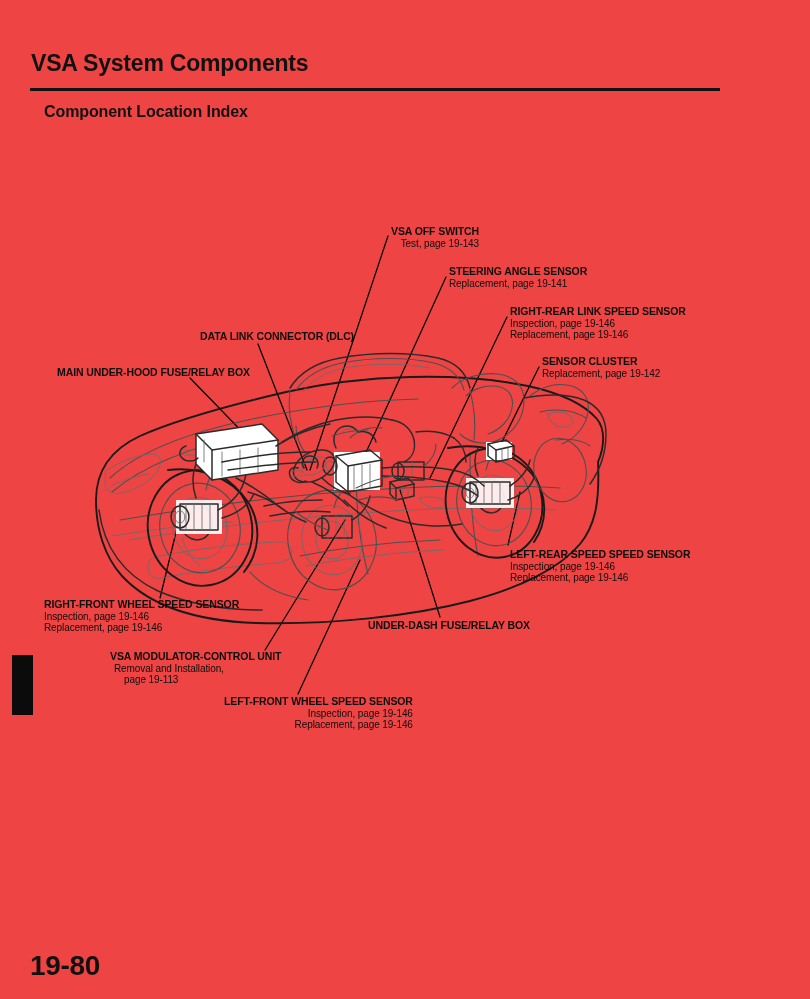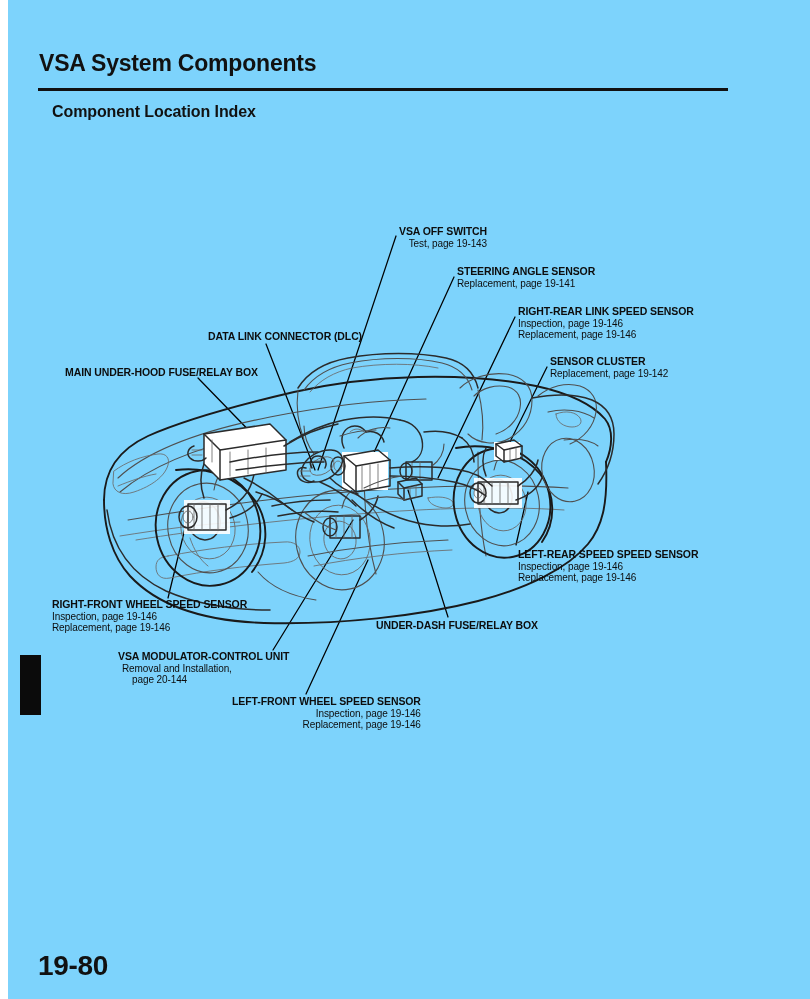--- a/index.html
+++ b/index.html
@@ -13,22 +13,21 @@
     position: relative;
     overflow: hidden;
     font-family: "Liberation Sans", sans-serif;
     color: #111111;
     -webkit-font-smoothing: antialiased;
   }
 
   .page {
     position: absolute;
     inset: 0;
-    background: #7dd3fc;
-    margin-left: 8px;
+    background: #ef4444;
   }
 
   
   .page-title {
     position: absolute;
     left: 31px;
     top: 50px;
     font-size: 23px;
     font-weight: bold;
     letter-spacing: -0.2px;
@@ -386,21 +385,21 @@
     <span class="sub">Replacement, page 19-146</span>
   </div>
 
   <div class="callout" style="left:368px; top:620px;">
     <span class="ttl">UNDER-DASH FUSE/RELAY BOX</span>
   </div>
 
   <div class="callout indent" style="left:110px; top:651px;">
     <span class="ttl">VSA MODULATOR-CONTROL UNIT</span>
     <span class="sub">Removal and Installation,</span>
-    <span class="sub" style="padding-left:14px;">page 20-144</span>
+    <span class="sub" style="padding-left:14px;">page 19-113</span>
   </div>
 
   <div class="callout" style="left:224px; top:696px;text-align:right;">
     <span class="ttl">LEFT-FRONT WHEEL SPEED SENSOR</span>
     <span class="sub">Inspection, page 19-146</span>
     <span class="sub">Replacement, page 19-146</span>
   </div>
 
   <div class="edge-tab"></div>
   <div class="folio">19-80</div>

